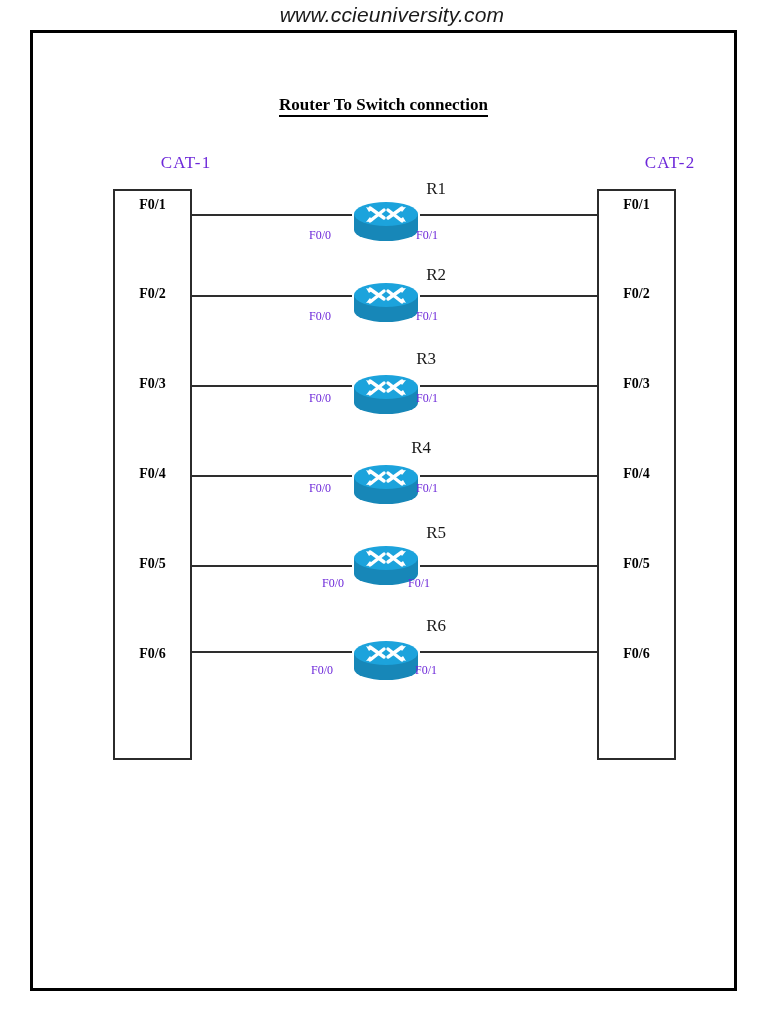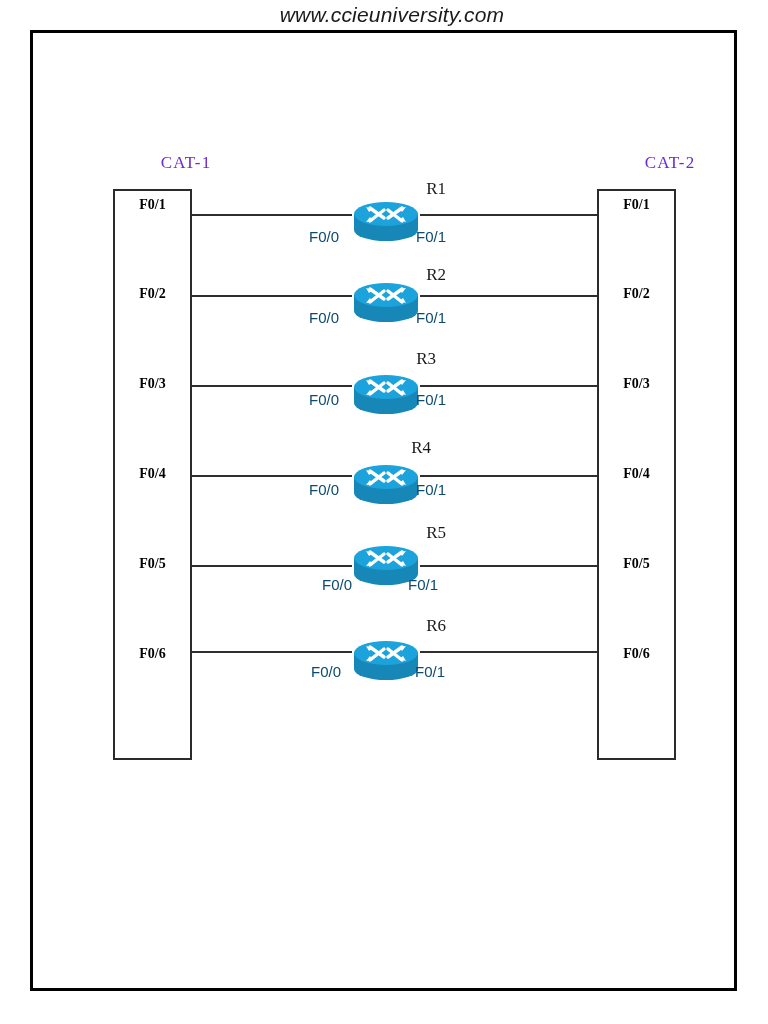--- a/index.html
+++ b/index.html
@@ -118,35 +118,38 @@
     position: absolute;
     width: 120px;
     text-align: right;
     font-family: "Liberation Serif", serif;
     font-size: 17px;
     color: #1a1a1a;
   }
 
   .iface-label {
     position: absolute;
-    font-family: Liberation Sans, sans-serif;
-    font-size: 15px;
-    color: #0c4a6e;
+    font-family: Liberation Serif, serif;
+    font-size: 12px;
+    color: #6d28d9;
     white-space: nowrap;
   }
 </style>
 </head>
 <body>
 
 <div class="site-header">
   <span>www.ccieuniversity.com</span>
 </div>
 
 <div class="page-frame">
 
+  <div class="diagram-title">
+    <span>Router To Switch connection</span>
+  </div>
 
   <div class="switch-caption caption-left" style="top:120px;">
     <span>CAT-1</span>
   </div>
   <div class="switch-caption caption-right" style="top:120px;text-align:center;">
     <span>CAT-2</span>
   </div>
 
   <div class="switch switch-left" style="left:80px; top:156px;"></div>
   <div class="switch switch-right" style="left:564px; top:156px;"></div>

